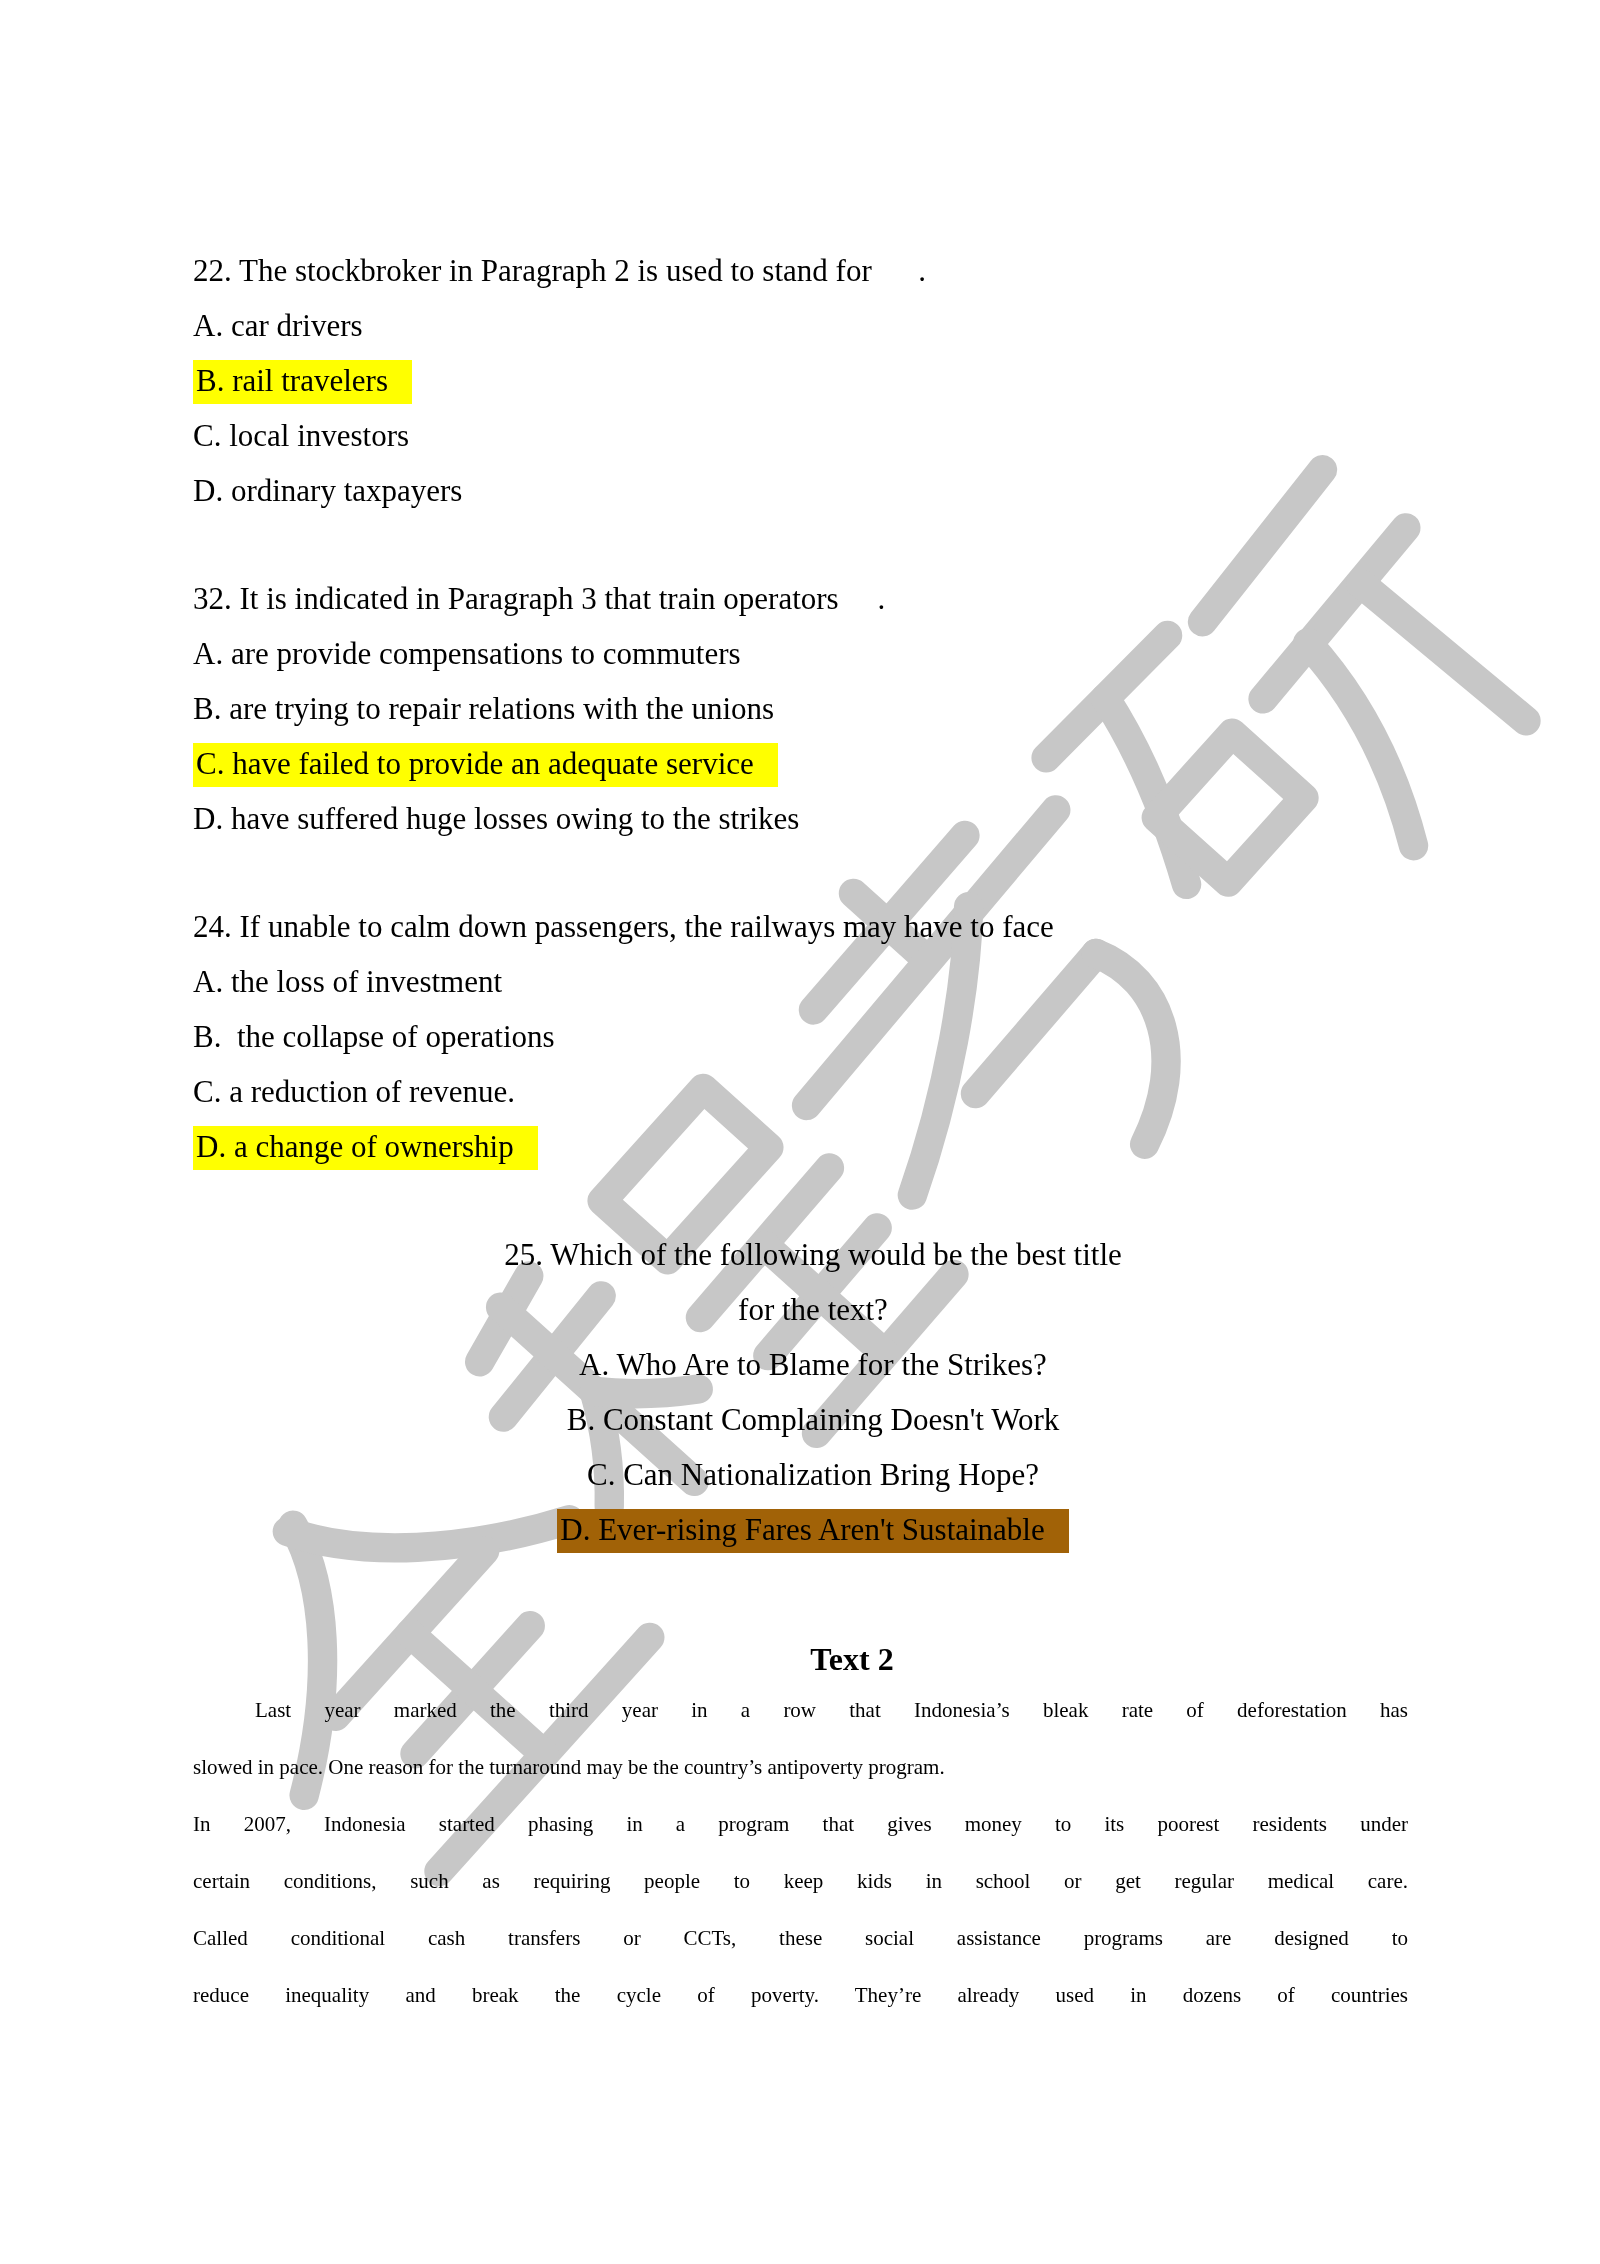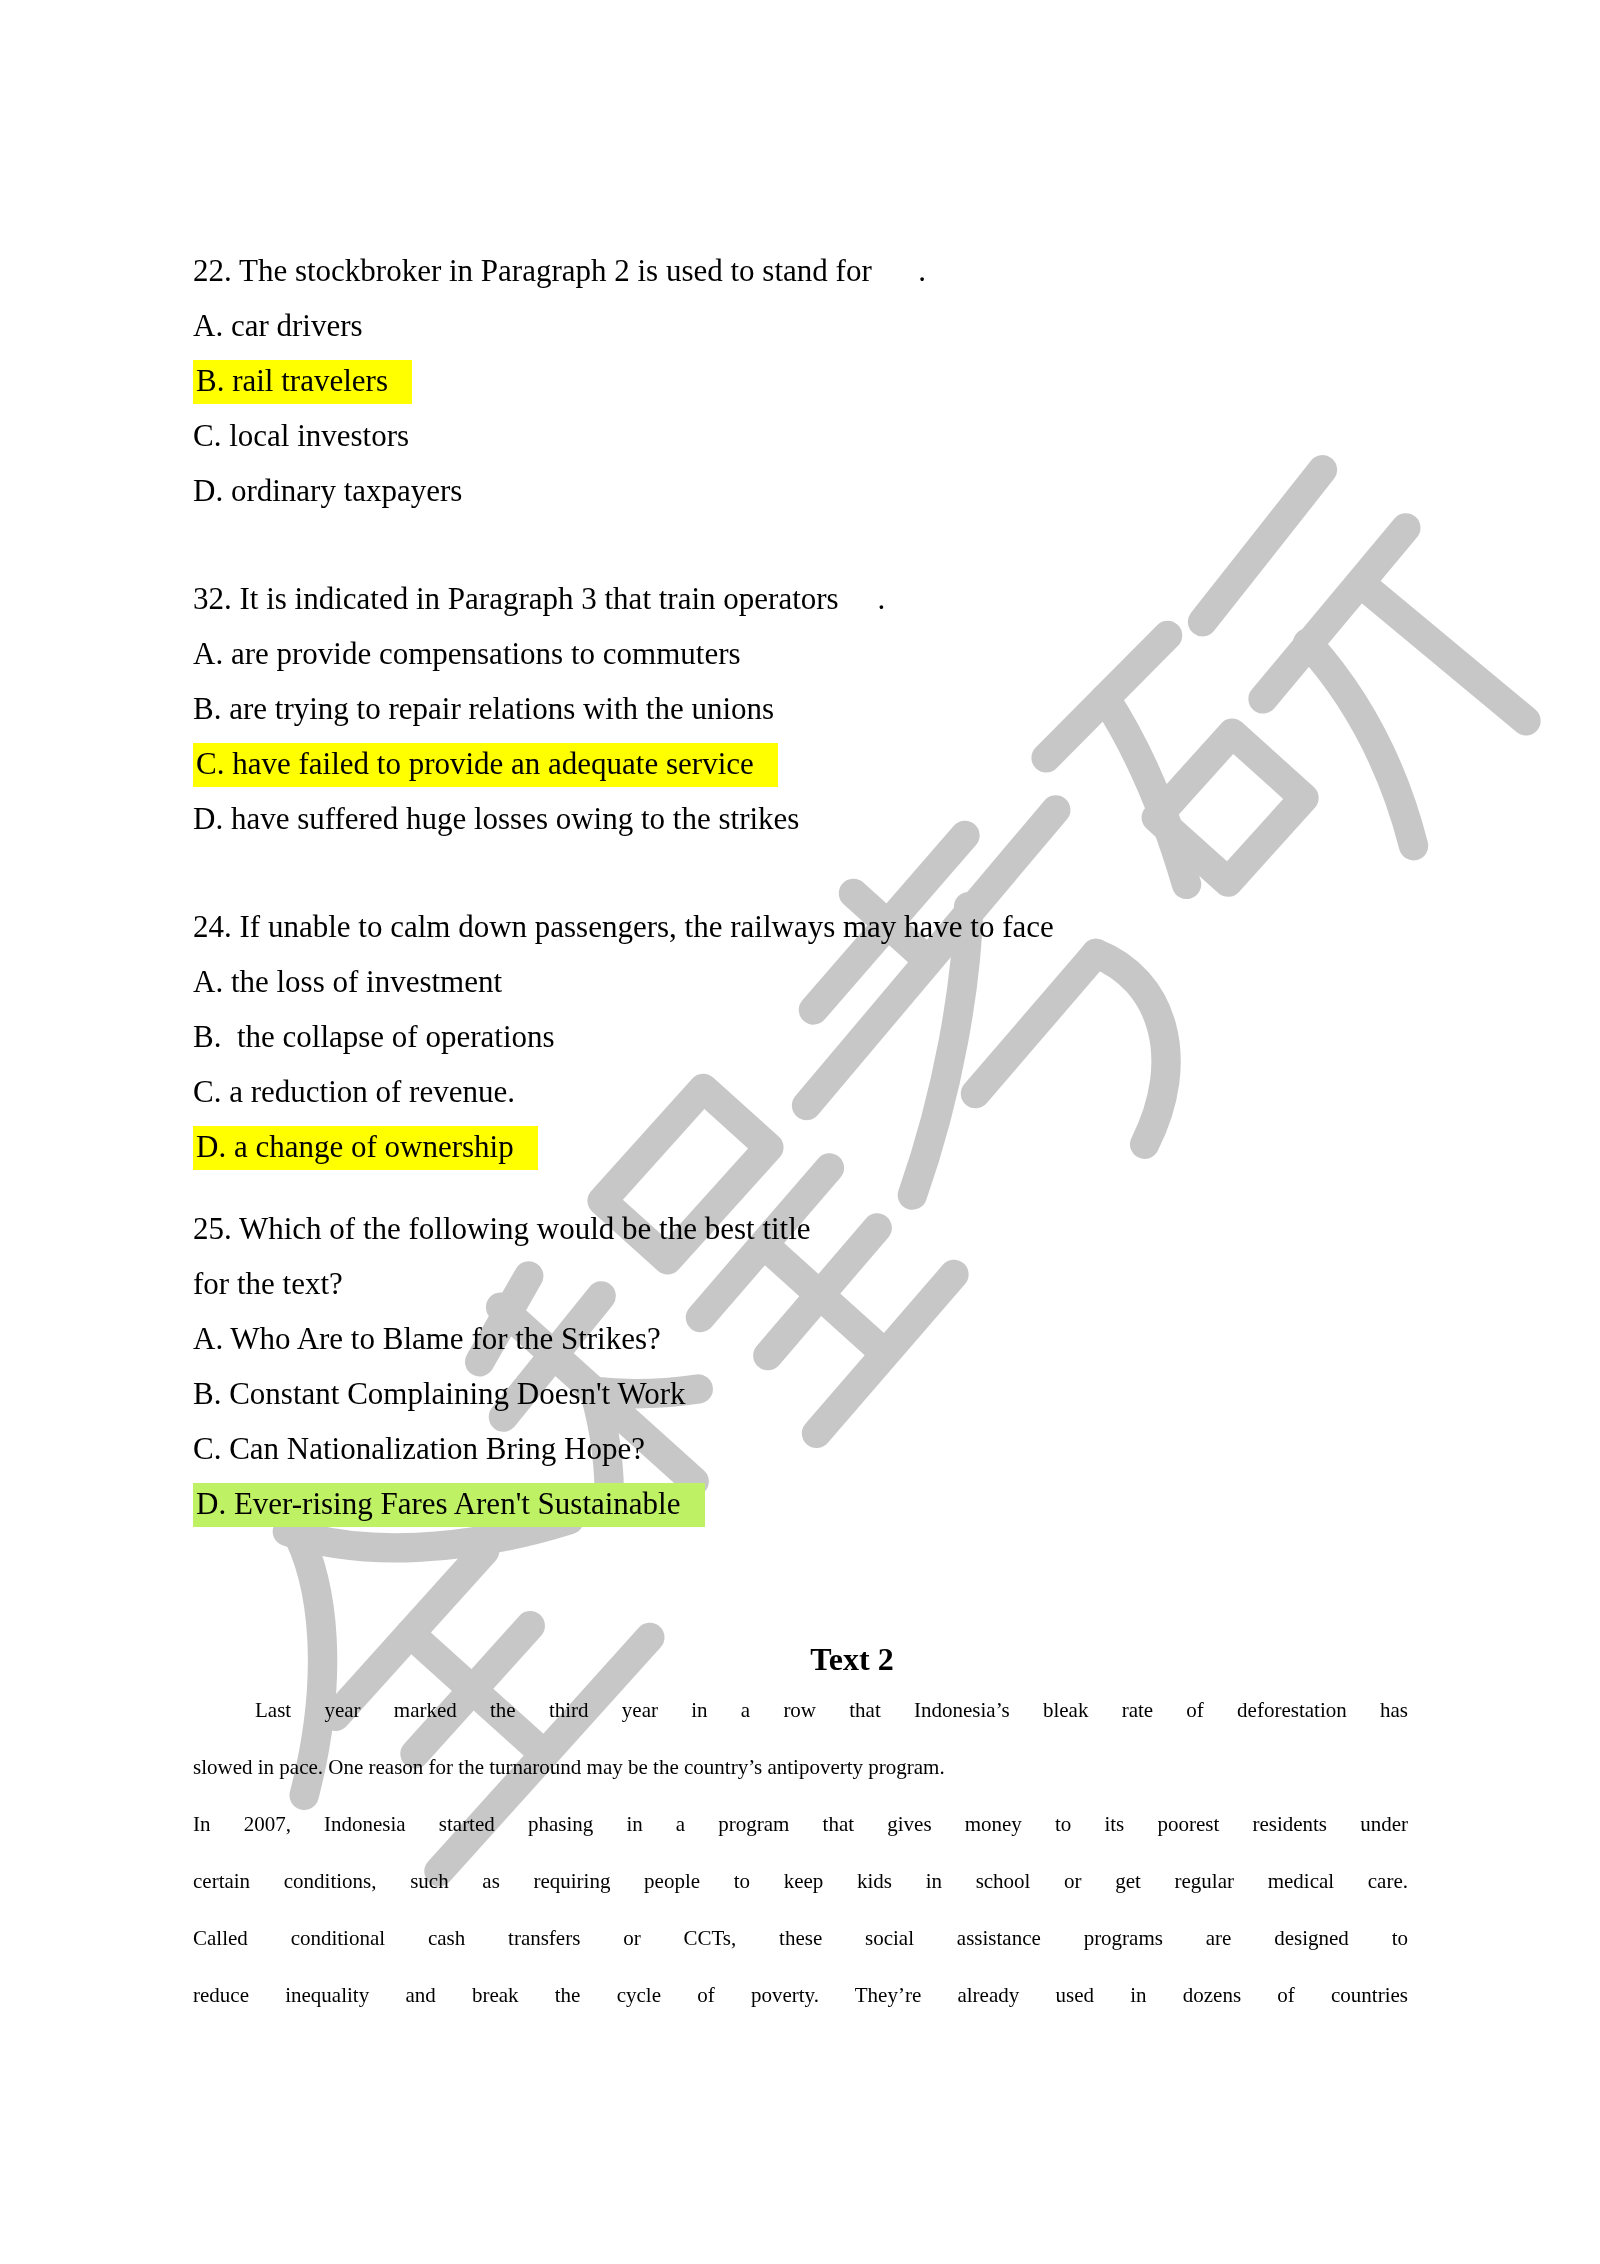--- a/index.html
+++ b/index.html
@@ -19,21 +19,21 @@
   #watermark path { fill: none; stroke-linecap: round; stroke-linejoin: round; }
   #content { position: absolute; top: 0; left: 0; width: 1600px; height: 1692px; z-index: 1; }
   .qblock {
     position: absolute; left: 193px; width: 1240px;
     font-size: 31px; line-height: 55px;
   }
   .qblock span { white-space: pre-wrap; }
   .q22 { top: 243px; }
   .q23 { top: 571px; }
   .q24 { top: 899px; }
-  .q25 { top: 1201px; }
+  .q25 { top: 1227px; text-align: center; }
   .hl { background: #ffff00; padding: 3px 24px 6px 3px; }
   .heading {
     position: absolute; left: 193px; top: 1632px; width: 1318px;
     text-align: center; font-weight: bold;
     font-size: 32px; line-height: 55px;
   }
   .para {
     position: absolute; left: 193px; top: 1682px; width: 1215px;
     font-size: 21px; line-height: 57px;
   }
@@ -115,21 +115,21 @@
     <div class="qline"><span>C. a reduction of revenue.</span></div>
     <div class="qline"><span class="hl" style="background-color: rgb(255, 255, 0);">D. a change of ownership</span></div>
   </div>
 
   <div class="qblock q25">
     <div class="qline"><span>25. Which of the following would be the best title
 for the text?</span></div>
     <div class="qline"><span>A. Who Are to Blame for the Strikes?</span></div>
     <div class="qline"><span>B. Constant Complaining Doesn't Work</span></div>
     <div class="qline"><span>C. Can Nationalization Bring Hope?</span></div>
-    <div class="qline"><span class="hl" style="background-color: #bef264;">D. Ever-rising Fares Aren't Sustainable</span></div>
+    <div class="qline"><span class="hl" style="background-color: #a16207;">D. Ever-rising Fares Aren't Sustainable</span></div>
   </div>
 
   <div class="heading">Text 2</div>
 
   <div class="para">
     <div class="pline indent">Last year marked the third year in a row that Indonesia’s bleak rate of deforestation has</div>
     <div class="pline natural">slowed in pace. One reason for the turnaround may be the country’s antipoverty program.</div>
     <div class="pline">In 2007, Indonesia started phasing in a program that gives money to its poorest residents under</div>
     <div class="pline">certain conditions, such as requiring people to keep kids in school or get regular medical care.</div>
     <div class="pline">Called conditional cash transfers or CCTs, these social assistance programs are designed to</div>

